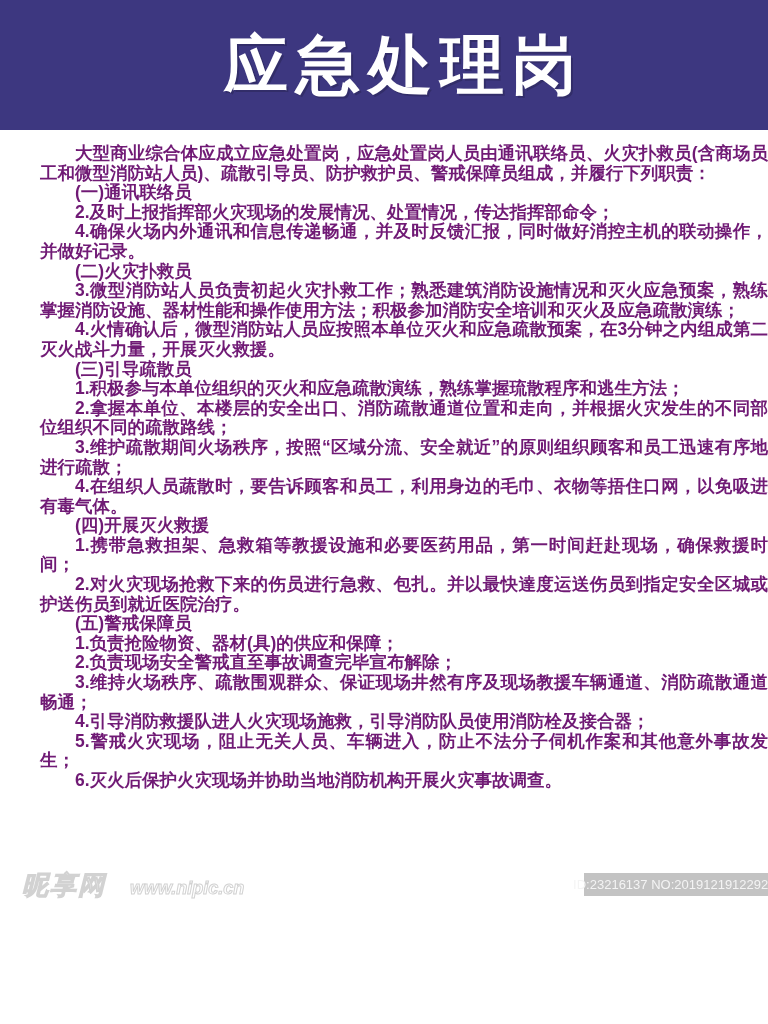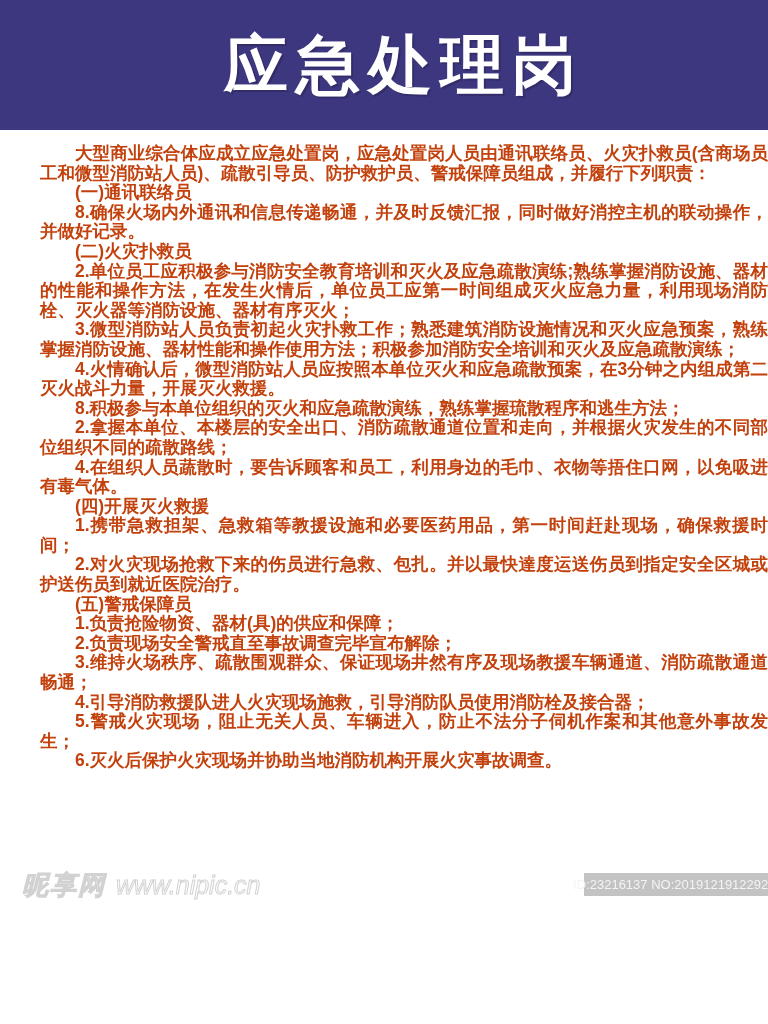--- a/index.html
+++ b/index.html
@@ -22,21 +22,21 @@
     font-size:64px;
     font-weight:900;
     letter-spacing:8px;
     line-height:1;
     text-shadow:2px 2px 0 rgba(0,0,0,.18);
   }
   
   .content{
     position:absolute;
     top:144px;left:40px;right:40px;
-    color:#c2410c;
+    color:#701a75;
     font-size:17.5px;
     line-height:19.6px;
     font-weight:600;
     text-align:justify;
   }
   .content p{
     margin:0;
     text-indent:2em;
     word-break:break-all;
   }
@@ -50,21 +50,21 @@
     display:flex;align-items:baseline;gap:10px;
     font-style:italic;
     color:#ffffff;
     -webkit-text-stroke:1px #d2d2d2;
     user-select:none;
   }
   .watermark .site{
     font-size:26px;font-weight:900;letter-spacing:2px;
   }
   .watermark .url{
-    font-size:25px;font-weight:400;
+    font-size:18px;font-weight:700;margin-left:14px;
   }
   .id-badge{
     position:absolute;right:0;top:9px;
     width:224px;height:23px;
     background:#c3c3c3;
     color:#f4f4f4;
     font-size:13px;
     display:flex;align-items:center;justify-content:center;
     white-space:nowrap;
   }
@@ -75,27 +75,29 @@
 <div class="page">
 
   <header class="banner" style="background: rgb(61, 55, 128);">
     <h1 style="color: rgb(255, 255, 255);">应急处理岗</h1>
   </header>
 
   <main class="content">
     <p>大型商业综合体应成立应急处置岗，应急处置岗人员由通讯联络员、火灾扑救员(含商场员工和微型消防站人员)、疏散引导员、防护救护员、警戒保障员组成，并履行下列职责：</p>
     <div>
         <p>(一)通讯联络员</p>
-        <p>8.确保火场内外通讯和信息传递畅通，并及时反馈汇报，同时做好消控主机的联动操作，并做好记录。</p>
+        <p>2.及时上报指挥部火灾现场的发展情况、处置情况，传达指挥部命令；</p>
+        <p>4.确保火场内外通讯和信息传递畅通，并及时反馈汇报，同时做好消控主机的联动操作，并做好记录。</p>
         <p>(二)火灾扑救员</p>
-        <p>2.单位员工应积极参与消防安全教育培训和灭火及应急疏散演练;熟练掌握消防设施、器材的性能和操作方法，在发生火情后，单位员工应第一时间组成灭火应急力量，利用现场消防栓、灭火器等消防设施、器材有序灭火；</p>
         <p>3.微型消防站人员负责初起火灾扑救工作；熟悉建筑消防设施情况和灭火应急预案，熟练掌握消防设施、器材性能和操作使用方法；积极参加消防安全培训和灭火及应急疏散演练；</p>
         <p>4.火情确认后，微型消防站人员应按照本单位灭火和应急疏散预案，在3分钟之内组成第二灭火战斗力量，开展灭火救援。</p>
-        <p>8.积极参与本单位组织的灭火和应急疏散演练，熟练掌握琉散程序和逃生方法；</p>
+        <p>(三)引导疏散员</p>
+        <p>1.积极参与本单位组织的灭火和应急疏散演练，熟练掌握琉散程序和逃生方法；</p>
         <p>2.拿握本单位、本楼层的安全出口、消防疏散通道位置和走向，并根据火灾发生的不同部位组织不同的疏散路线；</p>
+        <p>3.维护疏散期间火场秩序，按照“区域分流、安全就近”的原则组织顾客和员工迅速有序地进行疏散；</p>
         <p>4.在组织人员蔬散时，要告诉顾客和员工，利用身边的毛巾、衣物等捂住口网，以免吸进有毒气体。</p>
         <p>(四)开展灭火救援</p>
         <p>1.携带急救担架、急救箱等教援设施和必要医药用品，第一时间赶赴现场，确保救援时间；</p>
         <p>2.对火灾现场抢救下来的伤员进行急救、包扎。并以最快達度运送伤员到指定安全区城或护送伤员到就近医院治疗。</p>
         <p>(五)警戒保障员</p>
         <p>1.负责抢险物资、器材(具)的供应和保障；</p>
         <p>2.负责现场安全警戒直至事故调查完毕宣布解除；</p>
         <p>3.维持火场秩序、疏散围观群众、保证现场井然有序及现场教援车辆通道、消防疏散通道畅通；</p>
         <p>4.引导消防救援队进人火灾现场施救，引导消防队员使用消防栓及接合器；</p>
         <p>5.警戒火灾现场，阻止无关人员、车辆进入，防止不法分子伺机作案和其他意外事故发生；</p>

